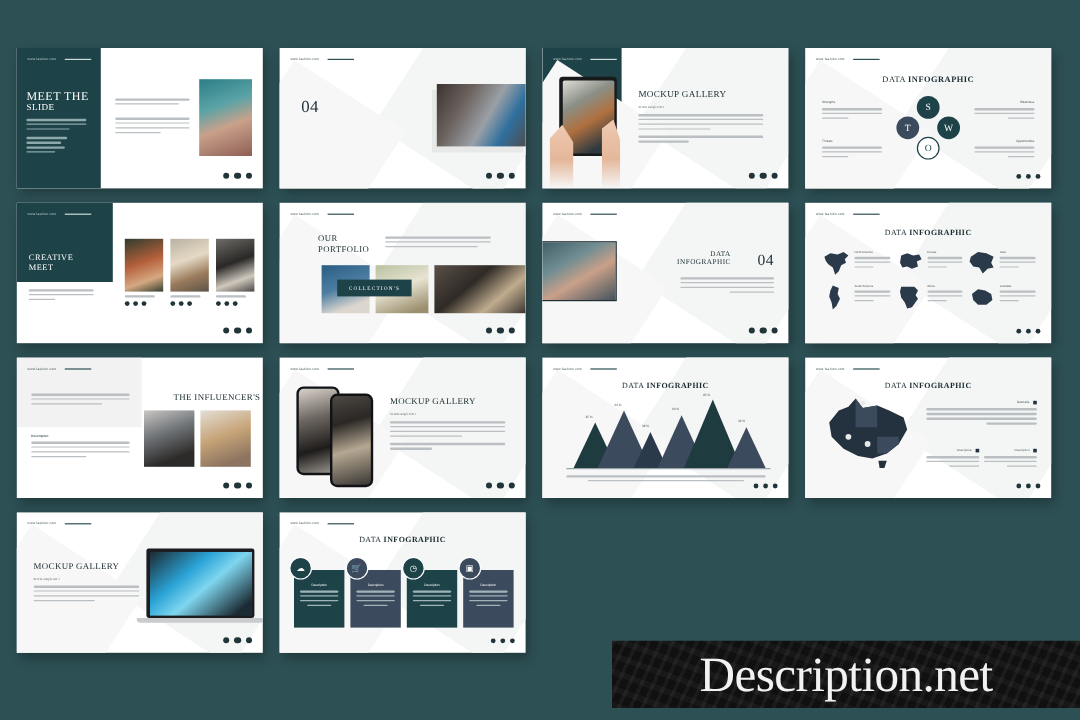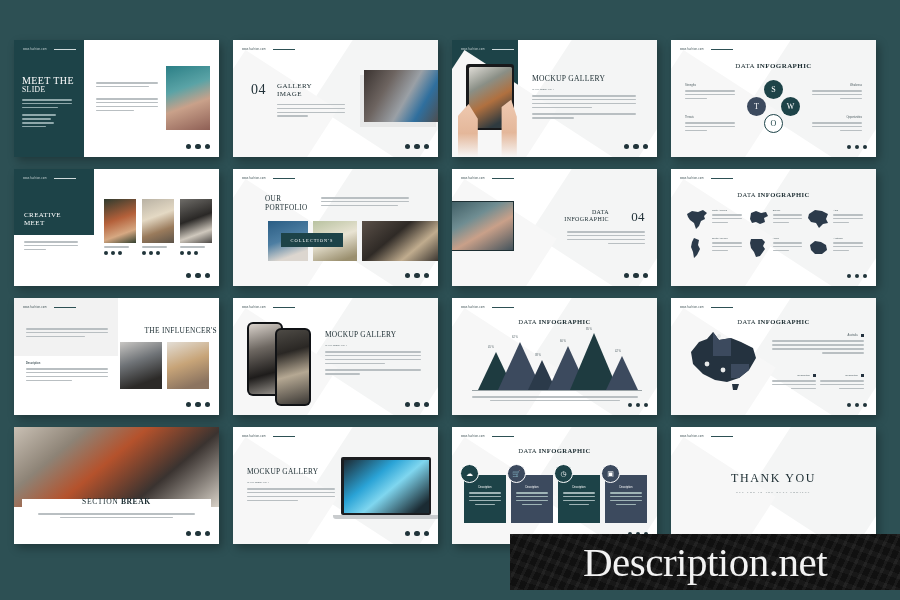--- a/index.html
+++ b/index.html
@@ -110,30 +110,20 @@
       </div>
   </div>
 
   <div class="slide">
     <div class="diagbg"></div>
     <div class="shead">
       <span class="logo">www.fashion.com</span>
       <span class="rule"></span>
     </div>
     <div class="ttl" style="position:absolute;left:18px;top:42px;font-size:14px;color:#23333a">04</div>
-    <div style="position:absolute;left:44px;top:42px;width:70px">
-      <div class="ttl" style="font-size:7px;line-height:8.4px">GALLERY</div>
-      <div class="ttl" style="font-size:7px;line-height:8.4px">IMAGE</div>
-      <div class="lines" style="margin-top:5px;width:68px">
-          <span style="width:100%"></span>
-          <span style="width:100%"></span>
-          <span style="width:100%"></span>
-          <span style="width:46%"></span>
-        </div>
-    </div>
     <div class="ph" style="position:absolute;left:131px;top:30px;width:76px;height:52px;background:linear-gradient(120deg,#3a3330 0%,#6d6460 30%,#9aa0a6 55%,#2f6f9e 75%,#514b48 100%);box-shadow:-4px 5px 0 rgba(0,0,0,.05)"></div>
     <div class="dots">
         <i></i>
         <i></i>
         <i></i>
       </div>
   </div>
 
   <div class="slide">
     <div class="tealpanel" style="left:0;top:0;width:66px;height:62px"></div>
@@ -585,36 +575,20 @@
           <span style="width:56%"></span>
         </div>
     </div>
     <div class="dots sm">
         <i></i>
         <i></i>
         <i></i>
       </div>
   </div>
 
-  <div class="slide">
-    <div style="position:absolute;left:0;top:0;width:205px;height:80px;background:linear-gradient(140deg,#c9c0b4 0%,#8d8376 25%,#b5522c 45%,#3a3330 70%,#d8d2c8 100%)"></div>
-    <div style="position:absolute;left:8px;top:72px;width:189px;height:40px;background:#fff"></div>
-    <div class="ttl" style="position:absolute;left:0;right:0;top:70px;text-align:center;font-size:7.6px;letter-spacing:.6px;z-index:5">
-      <span>SECTION </span><b>BREAK</b>
-    </div>
-    <div class="lines" style="position:absolute;left:24px;top:86px;width:157px;align-items:center;z-index:5">
-        <span style="width:100%"></span>
-        <span style="width:72%"></span>
-      </div>
-    <div class="dots">
-        <i></i>
-        <i></i>
-        <i></i>
-      </div>
-  </div>
 
   <div class="slide">
     <div class="diagbg"></div>
     <div class="shead">
       <span class="logo">www.fashion.com</span>
       <span class="rule"></span>
     </div>
     <div style="position:absolute;left:14px;top:40px;width:92px">
       <div class="ttl" style="font-size:7.4px;letter-spacing:.3px">MOCKUP GALLERY</div>
       <div class="tiny" style="margin-top:5px;font-family:'Liberation Serif',serif">SLIDE sample text 1</div>
@@ -687,27 +661,18 @@
           </div>
       </div>
     </div>
     <div class="dots sm">
         <i></i>
         <i></i>
         <i></i>
       </div>
   </div>
 
-  <div class="slide">
-    <div class="diagbg"></div>
-    <div class="shead">
-      <span class="logo">www.fashion.com</span>
-      <span class="rule"></span>
-    </div>
-    <div class="ttl" style="position:absolute;left:0;right:0;top:44px;text-align:center;font-size:12px;letter-spacing:1.6px">THANK YOU</div>
-    <div class="tiny" style="position:absolute;left:0;right:0;top:64px;text-align:center;font-size:2.8px;letter-spacing:1.2px;font-family:'Liberation Serif',serif">SEE YOU IN THE NEXT PROJECT</div>
-  </div>
 
 </div>
 
 <div class="wm">
   <span>Description.net</span>
 </div>
 
 </body></html>

